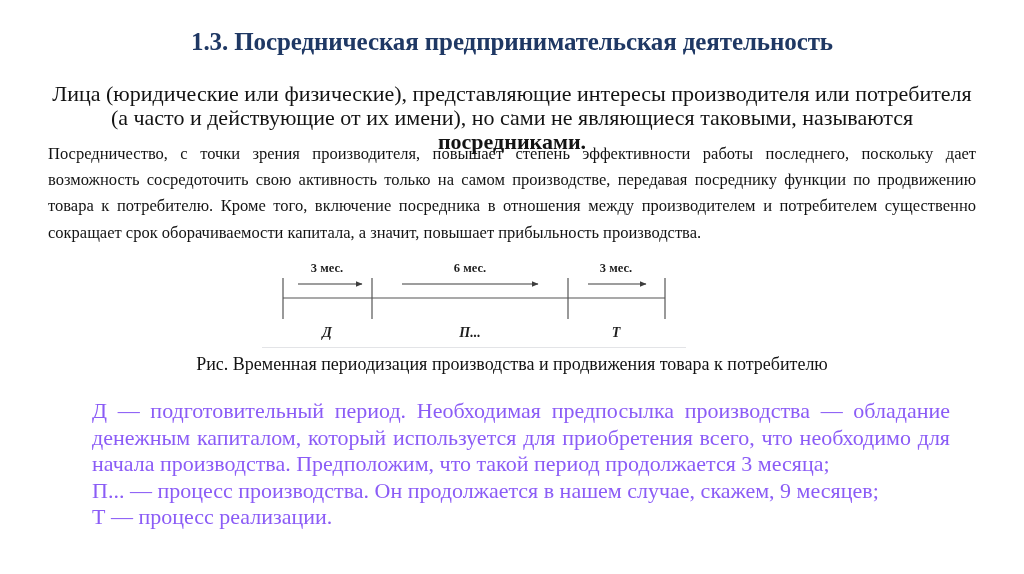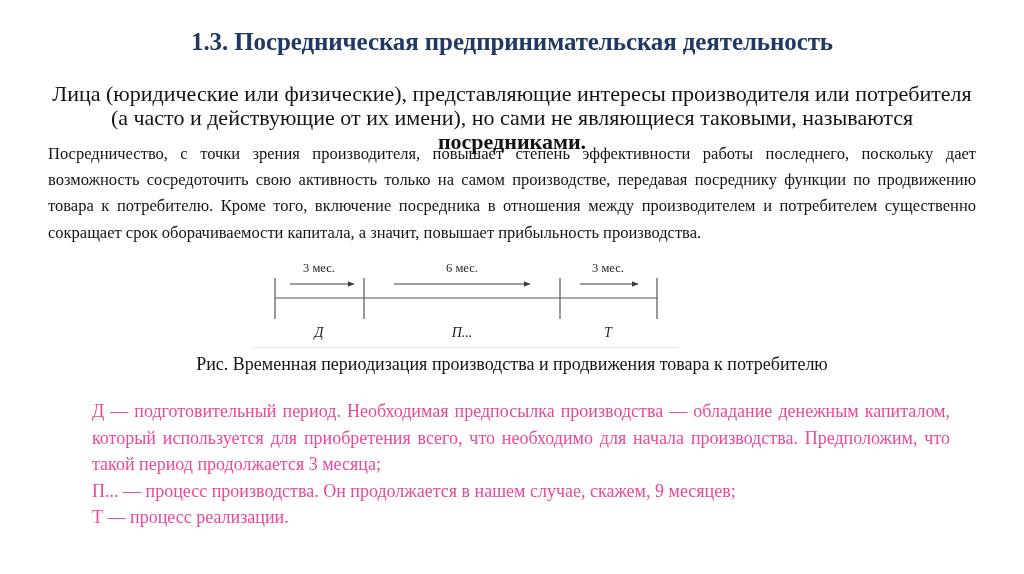--- a/index.html
+++ b/index.html
@@ -76,24 +76,25 @@
     text-align: justify;
     text-align-last: left;
     font-size: 16.5px;
     line-height: 26.4px;
     color: #131313;
   }
 
   
   .figure-wrap {
     position: absolute;
-    left: 250px;
+    left: 258px;
     top: 252px;
     width: 430px;
     height: 100px;
+    font-weight: bold;
   }
   .figure-svg {
     display: block;
   }
   .fig-rule {
     position: absolute;
     left: 4px;
     top: 95px;
     width: 424px;
     height: 1px;
@@ -111,23 +112,23 @@
     color: #131313;
     white-space: nowrap;
   }
 
   
   .legend-block {
     position: absolute;
     left: 92px;
     top: 398px;
     width: 858px;
-    font-size: 18px;
+    font-size: 22px;
     line-height: 26.5px;
-    color: #ec4899;
+    color: #8b5cf6;
   }
   .legend-block .ln {
     display: block;
     text-align: justify;
     text-align-last: left;
   }
   .legend-block .ln.short {
     text-align: left;
     text-align-last: left;
   }

